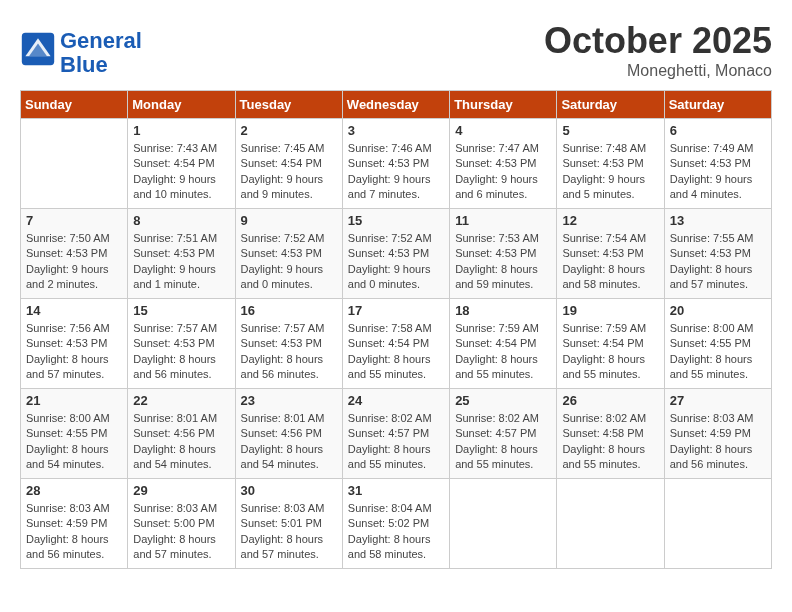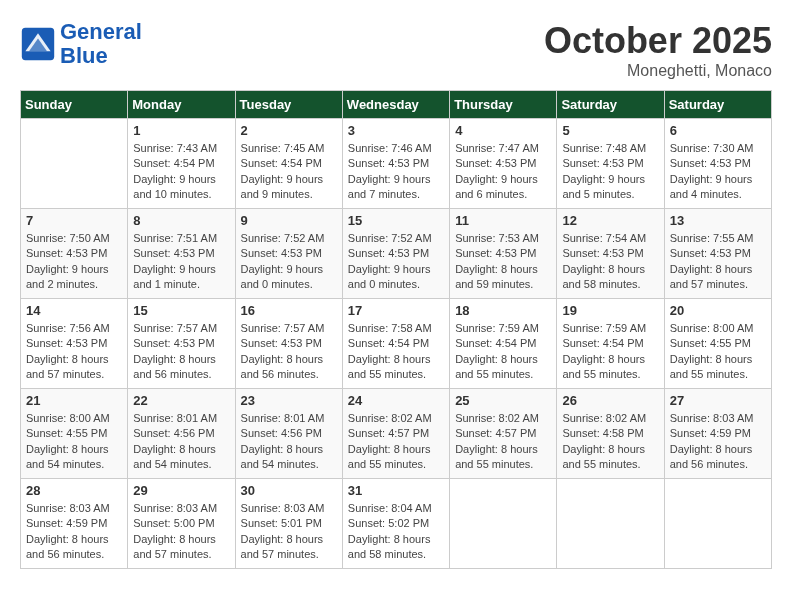--- a/index.html
+++ b/index.html
@@ -18,20 +18,21 @@
     }
     .logo {
       display: flex;
       align-items: center;
     }
     .logo-text {
       font-size: 22px;
       font-weight: bold;
       color: #333;
       line-height: 1.1;
+      margin-top: 9px;
     }
     .logo-text span {
       color: #1a5cb5;
     }
     .logo-icon {
       width: 36px;
       height: 36px;
       margin-right: 4px;
     }
     .title-block {
@@ -45,21 +46,21 @@
     .subtitle {
       font-size: 16px;
       color: #555;
     }
     table {
       width: 100%;
       border-collapse: collapse;
       font-size: 11px;
     }
     thead tr th {
-      background-color: #14532d;
+      background-color: #c2410c;
       color: #fff;
       padding: 6px 4px;
       text-align: left;
       font-size: 13px;
       font-weight: bold;
       border: 1px solid #ccc;
     }
     tbody tr td {
       border: 1px solid #ccc;
       vertical-align: top;
@@ -153,21 +154,21 @@
         </td>
         <td>
           <div class="day-num">5</div>
           <div class="day-info" style="white-space: pre-line;">Sunrise: 7:48 AM
 Sunset: 4:53 PM
 Daylight: 9 hours
 and 5 minutes.</div>
         </td>
         <td>
           <div class="day-num">6</div>
-          <div class="day-info" style="white-space: pre-line;">Sunrise: 7:30 AM
+          <div class="day-info" style="white-space: pre-line;">Sunrise: 7:49 AM
 Sunset: 4:53 PM
 Daylight: 9 hours
 and 4 minutes.</div>
         </td>
       </tr>
       <tr>
         <td>
           <div class="day-num">7</div>
           <div class="day-info" style="white-space: pre-line;">Sunrise: 7:50 AM
 Sunset: 4:53 PM

